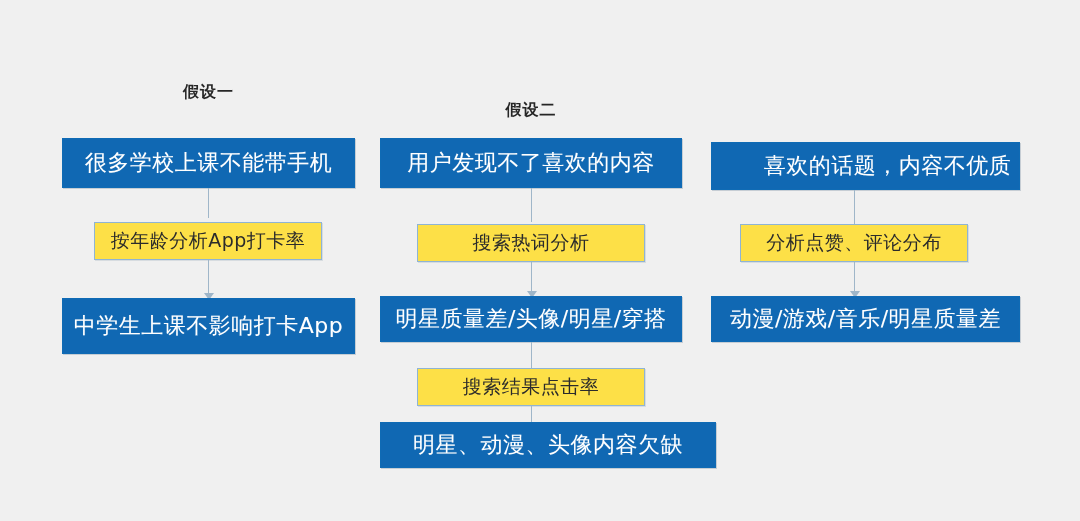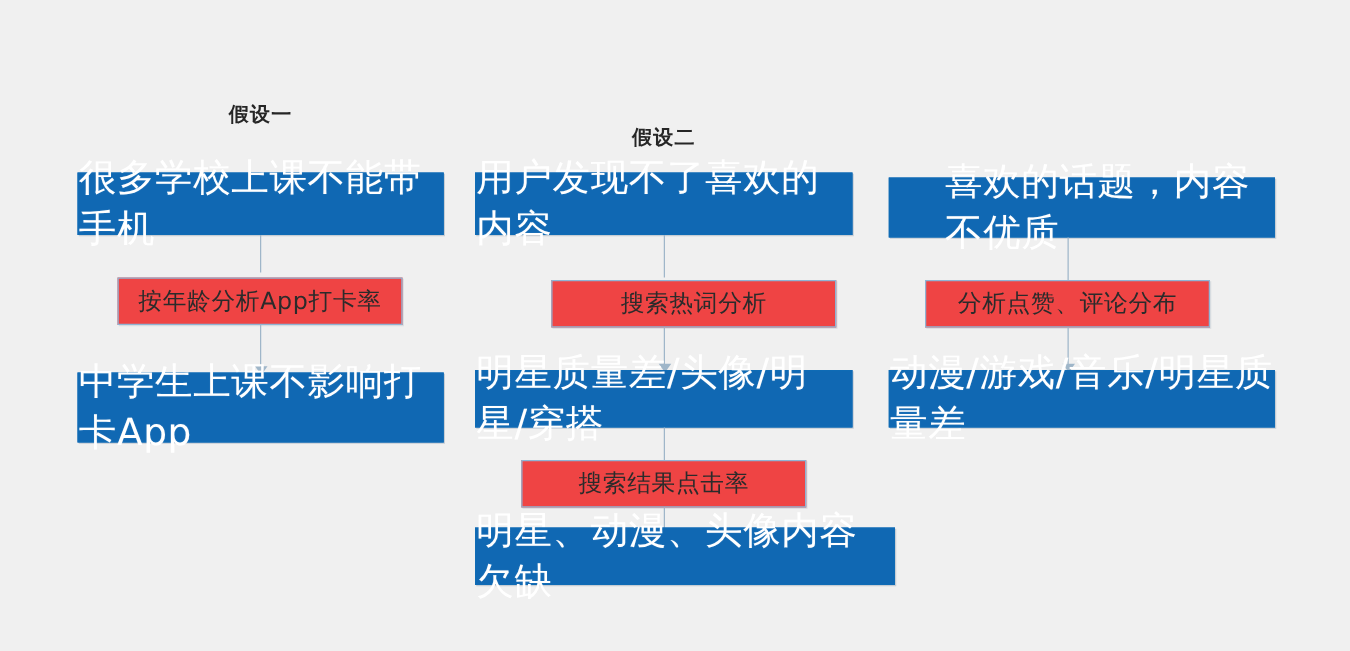--- a/index.html
+++ b/index.html
@@ -30,28 +30,28 @@
   }
   .node-blue {
     position: absolute;
     background: #1068b3;
     border: 1px solid #0f6bb5;
     box-shadow: 1px 1px 0 rgba(120,140,160,0.35);
     display: flex;
     align-items: center;
     justify-content: center;
     color: #ffffff;
-    font-size: 30px;
+    font-size: 22px;
     letter-spacing: 0.5px;
     box-sizing: border-box;
     text-shadow: 0 0 1px rgba(255,255,255,0.25);
   }
   .node-white {
     position: absolute;
-    background: #ef4444;
+    background: #fde047;
     border: 1px solid #8fb4d4;
     display: flex;
     align-items: center;
     justify-content: center;
     color: #2b2b2b;
     font-size: 19px;
     letter-spacing: 0.5px;
     box-sizing: border-box;
     box-shadow: 1px 1px 0 rgba(160,175,190,0.3);
   }
@@ -86,21 +86,21 @@
   <div class="arrowhead" style="left:204px; top:293px;"></div>
 
   <div class="node-blue" style="left:62px; top:298px; width:293px; height:56px;">中学生上课不影响打卡App</div>
 
   <div class="col-title" style="left:380px; top:82px; width:302px;margin-top:18px;">假设二</div>
 
   <div class="node-blue" style="left:380px; top:138px; width:302px; height:50px;">用户发现不了喜欢的内容</div>
 
   <div class="connector" style="left:531px; top:188px; height:34px;"></div>
 
-  <div class="node-white" style="left:417px; top:224px; width:228px; height:38px;margin-left:24px;">搜索热词分析</div>
+  <div class="node-white" style="left:417px; top:224px; width:228px; height:38px;">搜索热词分析</div>
 
   <div class="connector" style="left:531px; top:262px; height:33px;"></div>
   <div class="arrowhead" style="left:527px; top:291px;"></div>
 
   <div class="node-blue" style="left:380px; top:296px; width:302px; height:46px;">明星质量差/头像/明星/穿搭</div>
 
   <div class="connector" style="left:531px; top:342px; height:28px;"></div>
 
   <div class="node-white" style="left:417px; top:368px; width:228px; height:38px;">搜索结果点击率</div>
 

